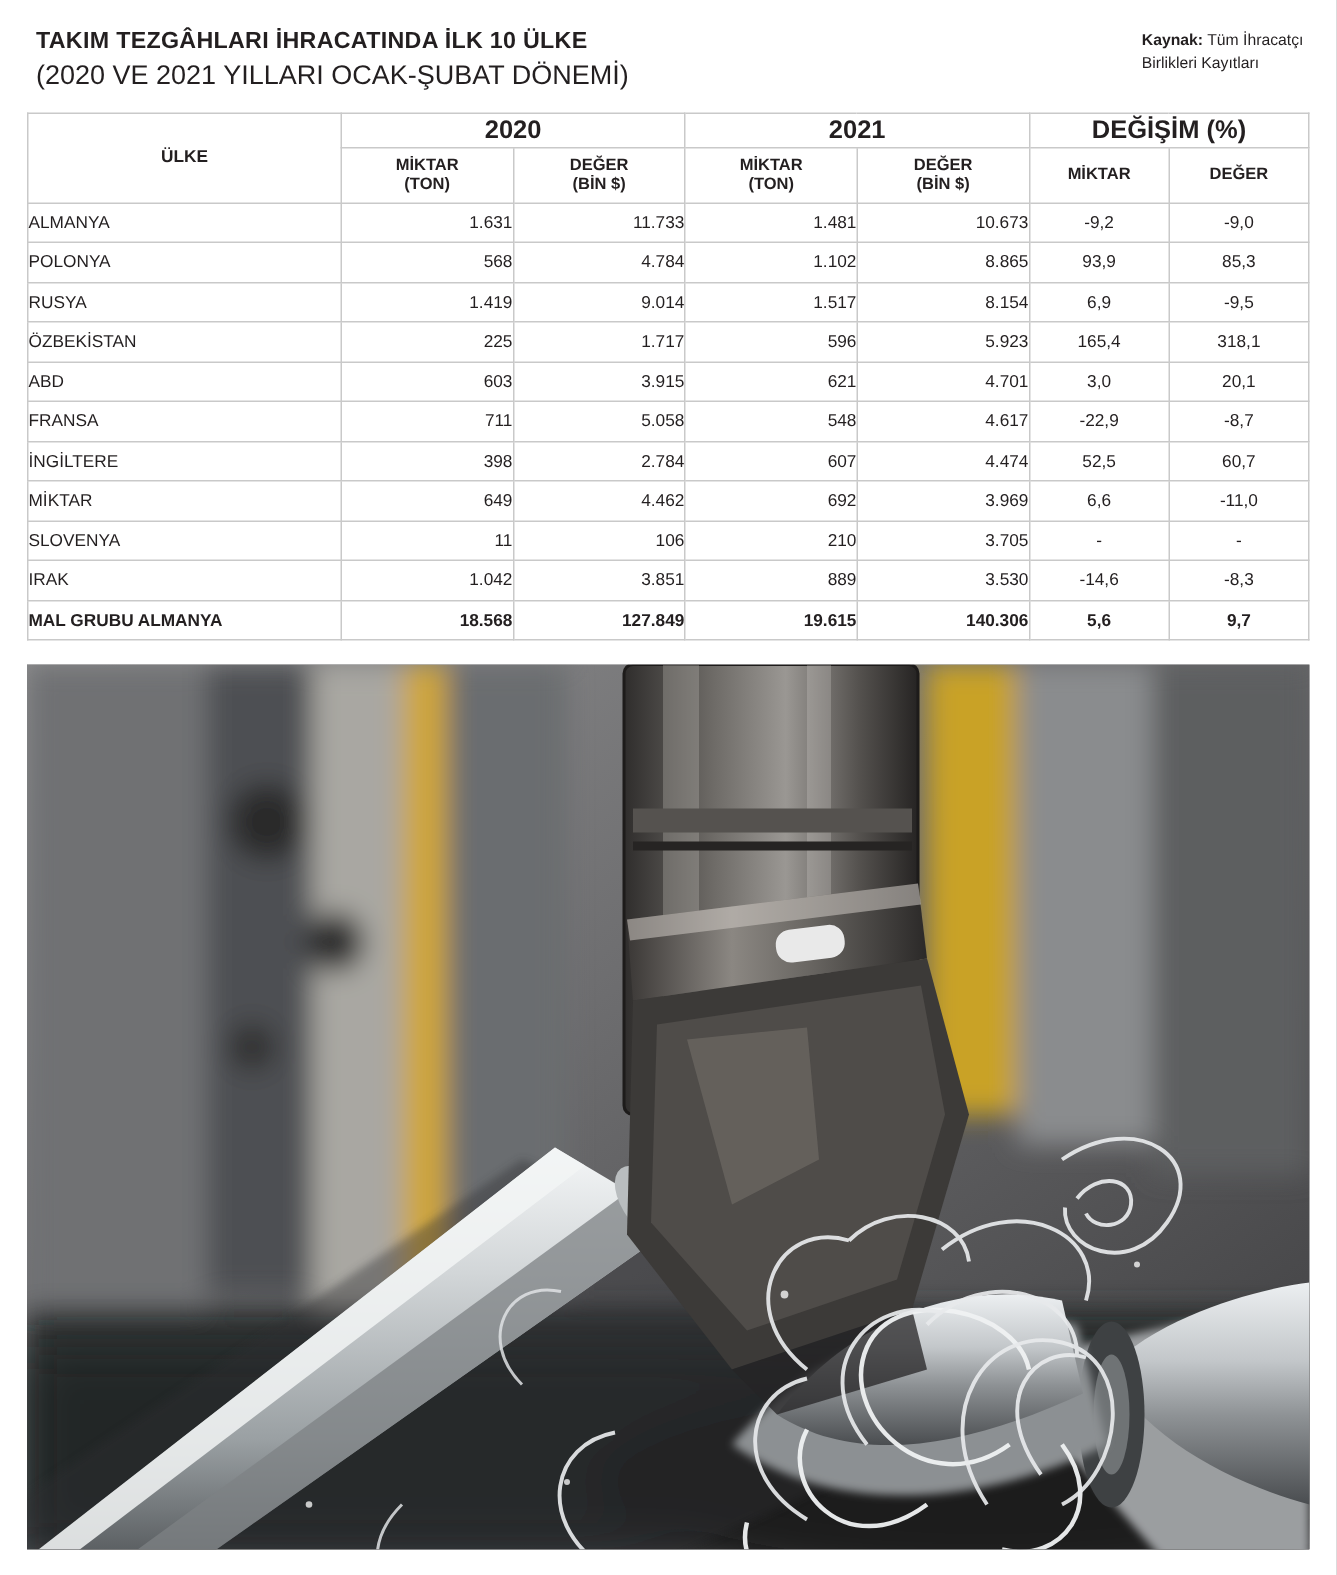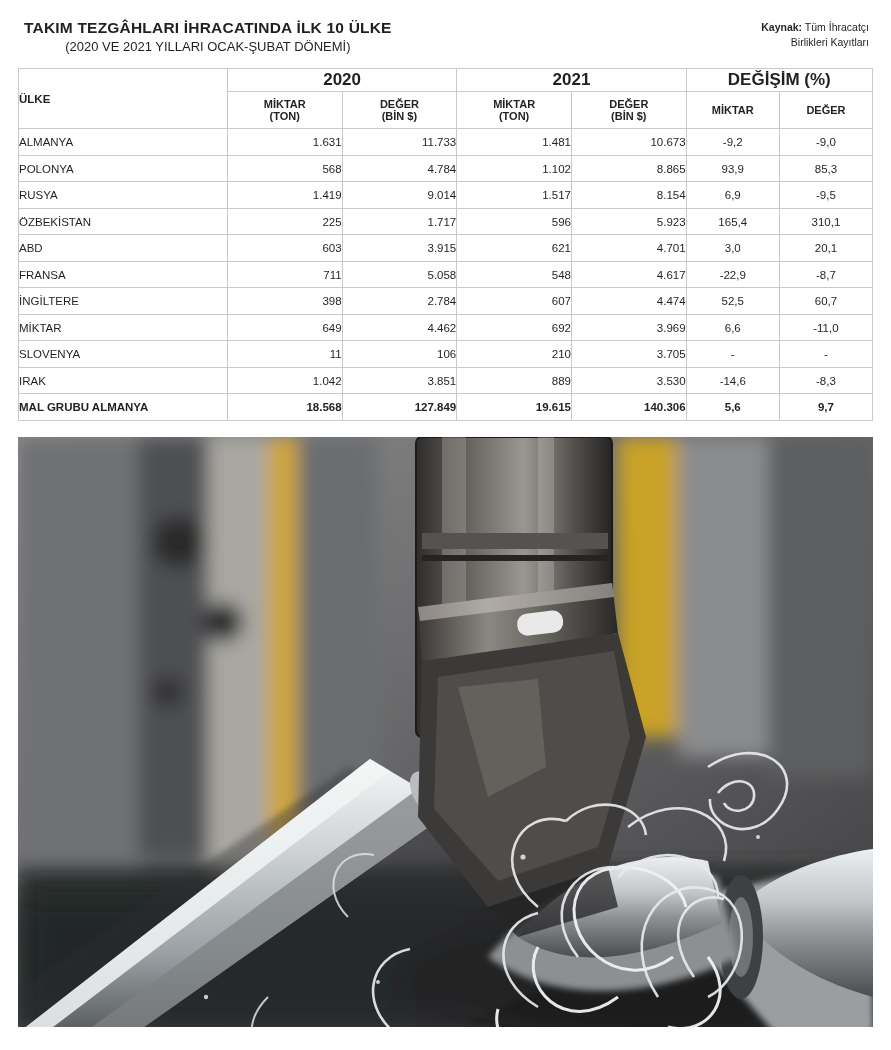--- a/index.html
+++ b/index.html
@@ -25,38 +25,37 @@
   
   .header {
     display: flex;
     justify-content: space-between;
     align-items: flex-start;
     padding: 0 4px 0 6px;
   }
   .title-block {
     display: flex;
     flex-direction: column;
-    align-items: center;
   }
   .title-main {
     font-size: 15.5px;
     font-weight: bold;
     letter-spacing: 0.2px;
     line-height: 1.25;
     color: #231f20;
   }
   .title-sub {
-    font-size: 13px;
+    font-size: 18px;
     font-weight: normal;
     line-height: 1.3;
     margin-top: 2px;
     color: #231f20;
   }
   .source-block {
-    text-align: right;
+    text-align: left;
     font-size: 10.5px;
     line-height: 1.45;
     color: #231f20;
     padding-top: 2px;
   }
   .source-block .src-label {
     font-weight: bold;
   }
   
   table.data {
@@ -79,21 +78,21 @@
   .hdr-year {
     height: 22px;
     font-size: 17px;
   }
   .hdr-sub {
     height: 36px;
     line-height: 1.15;
     padding: 0 4px;
   }
   .hdr-country {
-    text-align: left;
+    text-align: center;
     padding-left: 10px;
     font-size: 11.5px;
     width: 218px;
   }
   tbody td {
     height: 25.5px;
     font-size: 11.5px;
     color: #231f20;
   }
   td.country {
@@ -211,21 +210,21 @@
         <td class="chg">6,9</td>
         <td class="chg">-9,5</td>
       </tr>
       <tr>
         <td class="country">ÖZBEKİSTAN</td>
         <td class="num">225</td>
         <td class="num">1.717</td>
         <td class="num">596</td>
         <td class="num">5.923</td>
         <td class="chg">165,4</td>
-        <td class="chg">310,1</td>
+        <td class="chg">318,1</td>
       </tr>
       <tr>
         <td class="country">ABD</td>
         <td class="num">603</td>
         <td class="num">3.915</td>
         <td class="num">621</td>
         <td class="num">4.701</td>
         <td class="chg">3,0</td>
         <td class="chg">20,1</td>
       </tr>

